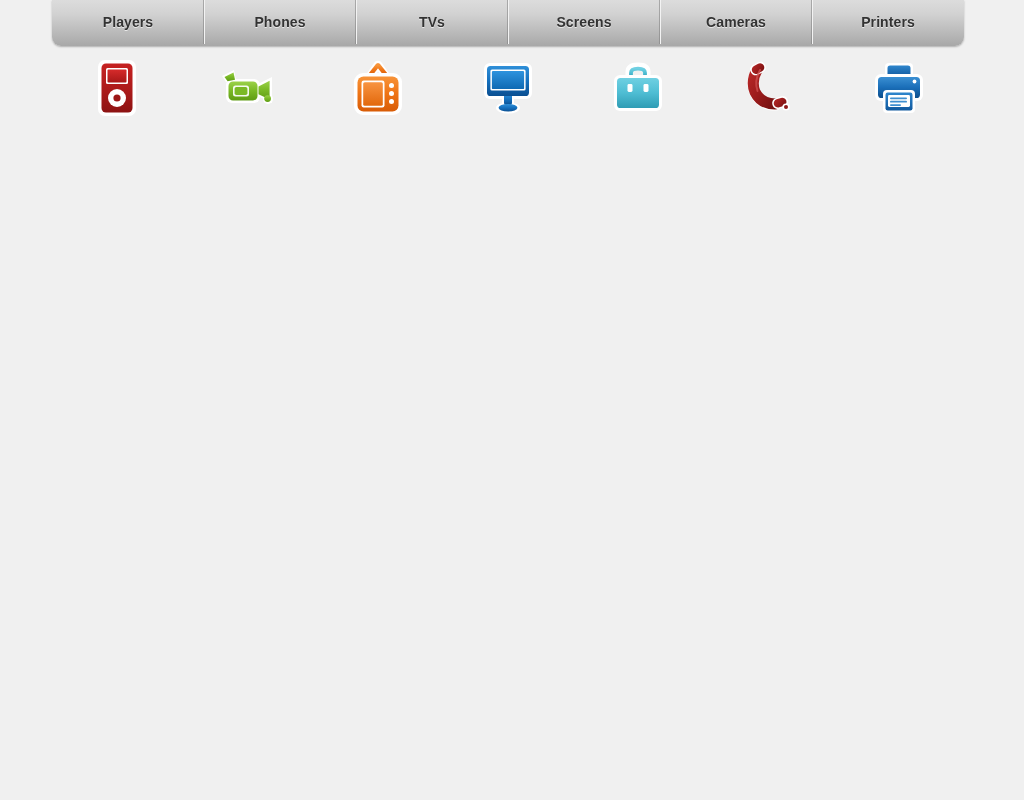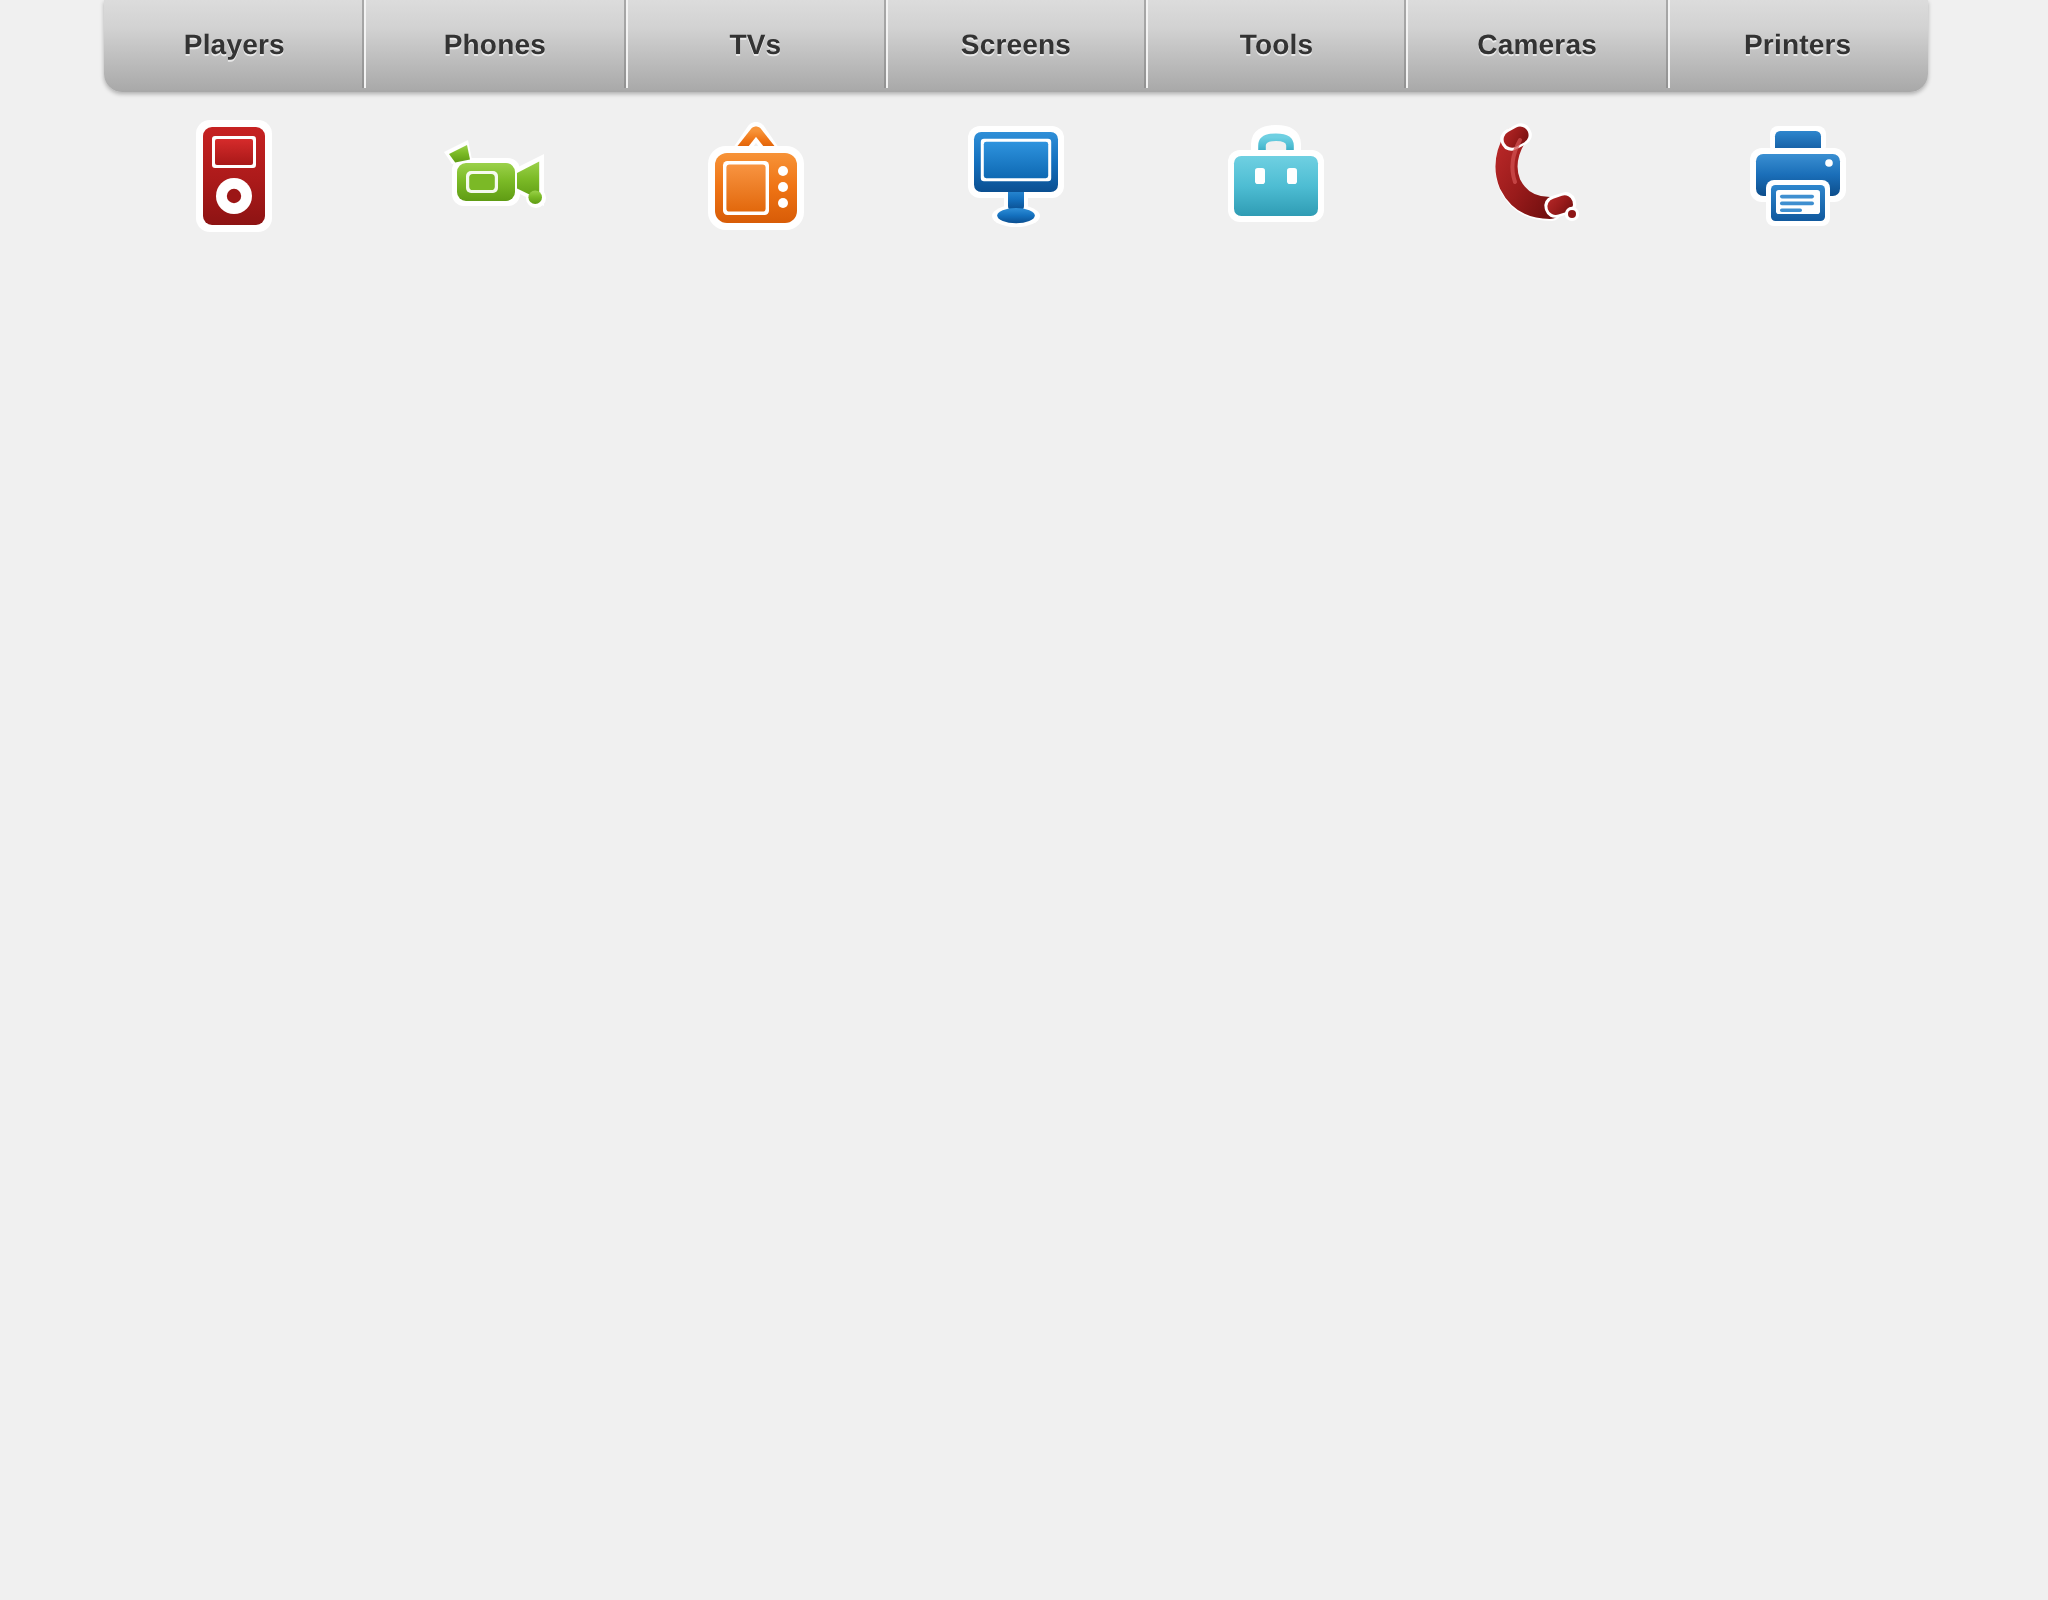--- a/index.html
+++ b/index.html
@@ -136,23 +136,20 @@
     </div>
 
     <div class="tab">
       <span class="tab-label">TVs</span>
     </div>
 
     <div class="tab">
       <span class="tab-label">Screens</span>
     </div>
 
-    <div class="tab">
-      <span class="tab-label">Tools</span>
-    </div>
 
     <div class="tab">
       <span class="tab-label">Cameras</span>
     </div>
 
     <div class="tab">
       <span class="tab-label">Printers</span>
     </div>
 
   </div>

